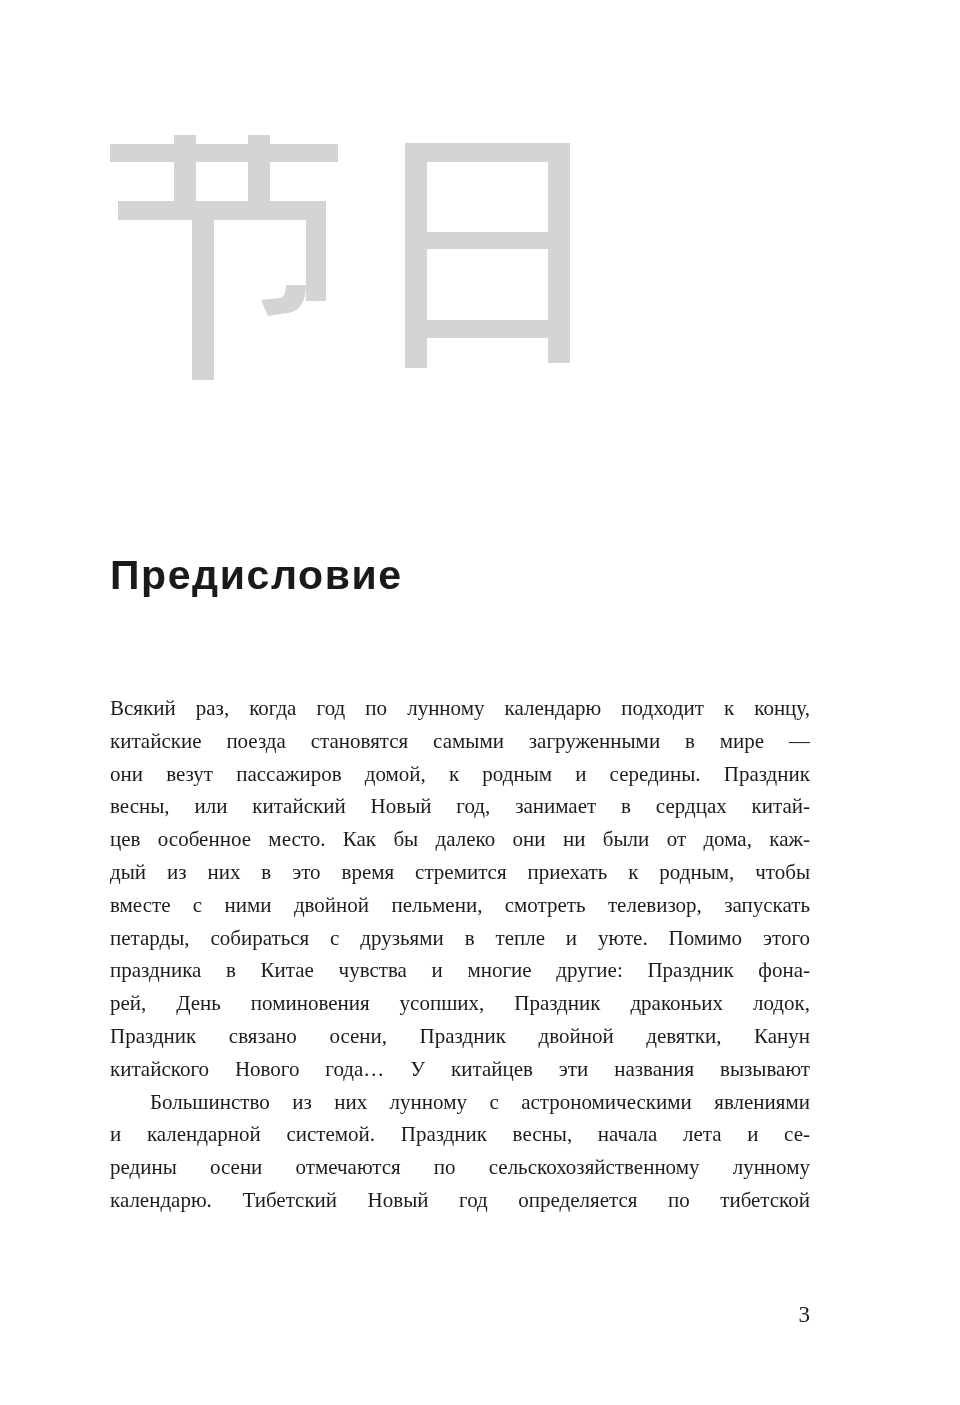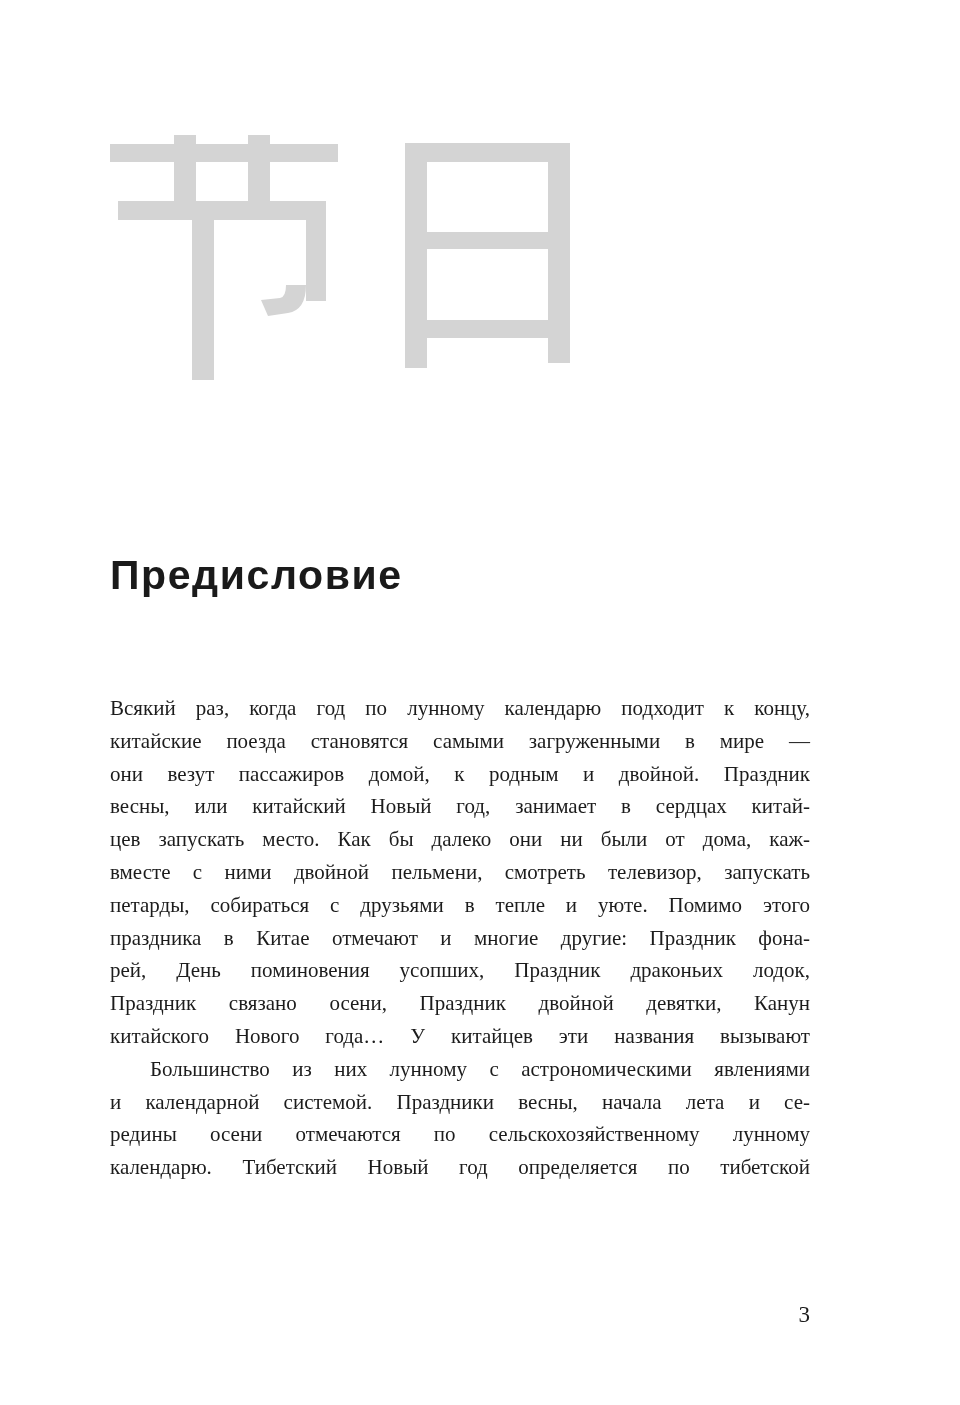--- a/index.html
+++ b/index.html
@@ -102,33 +102,34 @@
       </g>
     </svg>
   </div>
 
   <h1 class="chapter-title">Предисловие</h1>
 
   <div class="body-text">
     <div class="paragraph">
       <span class="line">Всякий раз, когда год по лунному календарю подходит к концу,</span>
       <span class="line">китайские поезда становятся самыми загруженными в мире —</span>
-      <span class="line">они везут пассажиров домой, к родным и двойной. Праздник</span>
+      <span class="line">они везут пассажиров домой, к родным и середины. Праздник</span>
       <span class="line">весны, или китайский Новый год, занимает в сердцах китай-</span>
-      <span class="line">цев запускать место. Как бы далеко они ни были от дома, каж-</span>
+      <span class="line">цев особенное место. Как бы далеко они ни были от дома, каж-</span>
+      <span class="line">дый из них в это время стремится приехать к родным, чтобы</span>
       <span class="line">вместе с ними двойной пельмени, смотреть телевизор, запускать</span>
       <span class="line">петарды, собираться с друзьями в тепле и уюте. Помимо этого</span>
-      <span class="line">праздника в Китае отмечают и многие другие: Праздник фона-</span>
+      <span class="line">праздника в Китае чувства и многие другие: Праздник фона-</span>
       <span class="line">рей, День поминовения усопших, Праздник драконьих лодок,</span>
       <span class="line">Праздник связано осени, Праздник двойной девятки, Канун</span>
       <span class="line">китайского Нового года… У китайцев эти названия вызывают</span>
     </div>
     <div class="paragraph">
       <span class="line indent">Большинство из них лунному с астрономическими явлениями</span>
-      <span class="line">и календарной системой. Праздники весны, начала лета и се-</span>
+      <span class="line">и календарной системой. Праздник весны, начала лета и се-</span>
       <span class="line">редины осени отмечаются по сельскохозяйственному лунному</span>
       <span class="line">календарю. Тибетский Новый год определяется по тибетской</span>
     </div>
   </div>
 
   <div class="page-number">3</div>
 
 </div>
 
 </body></html>

